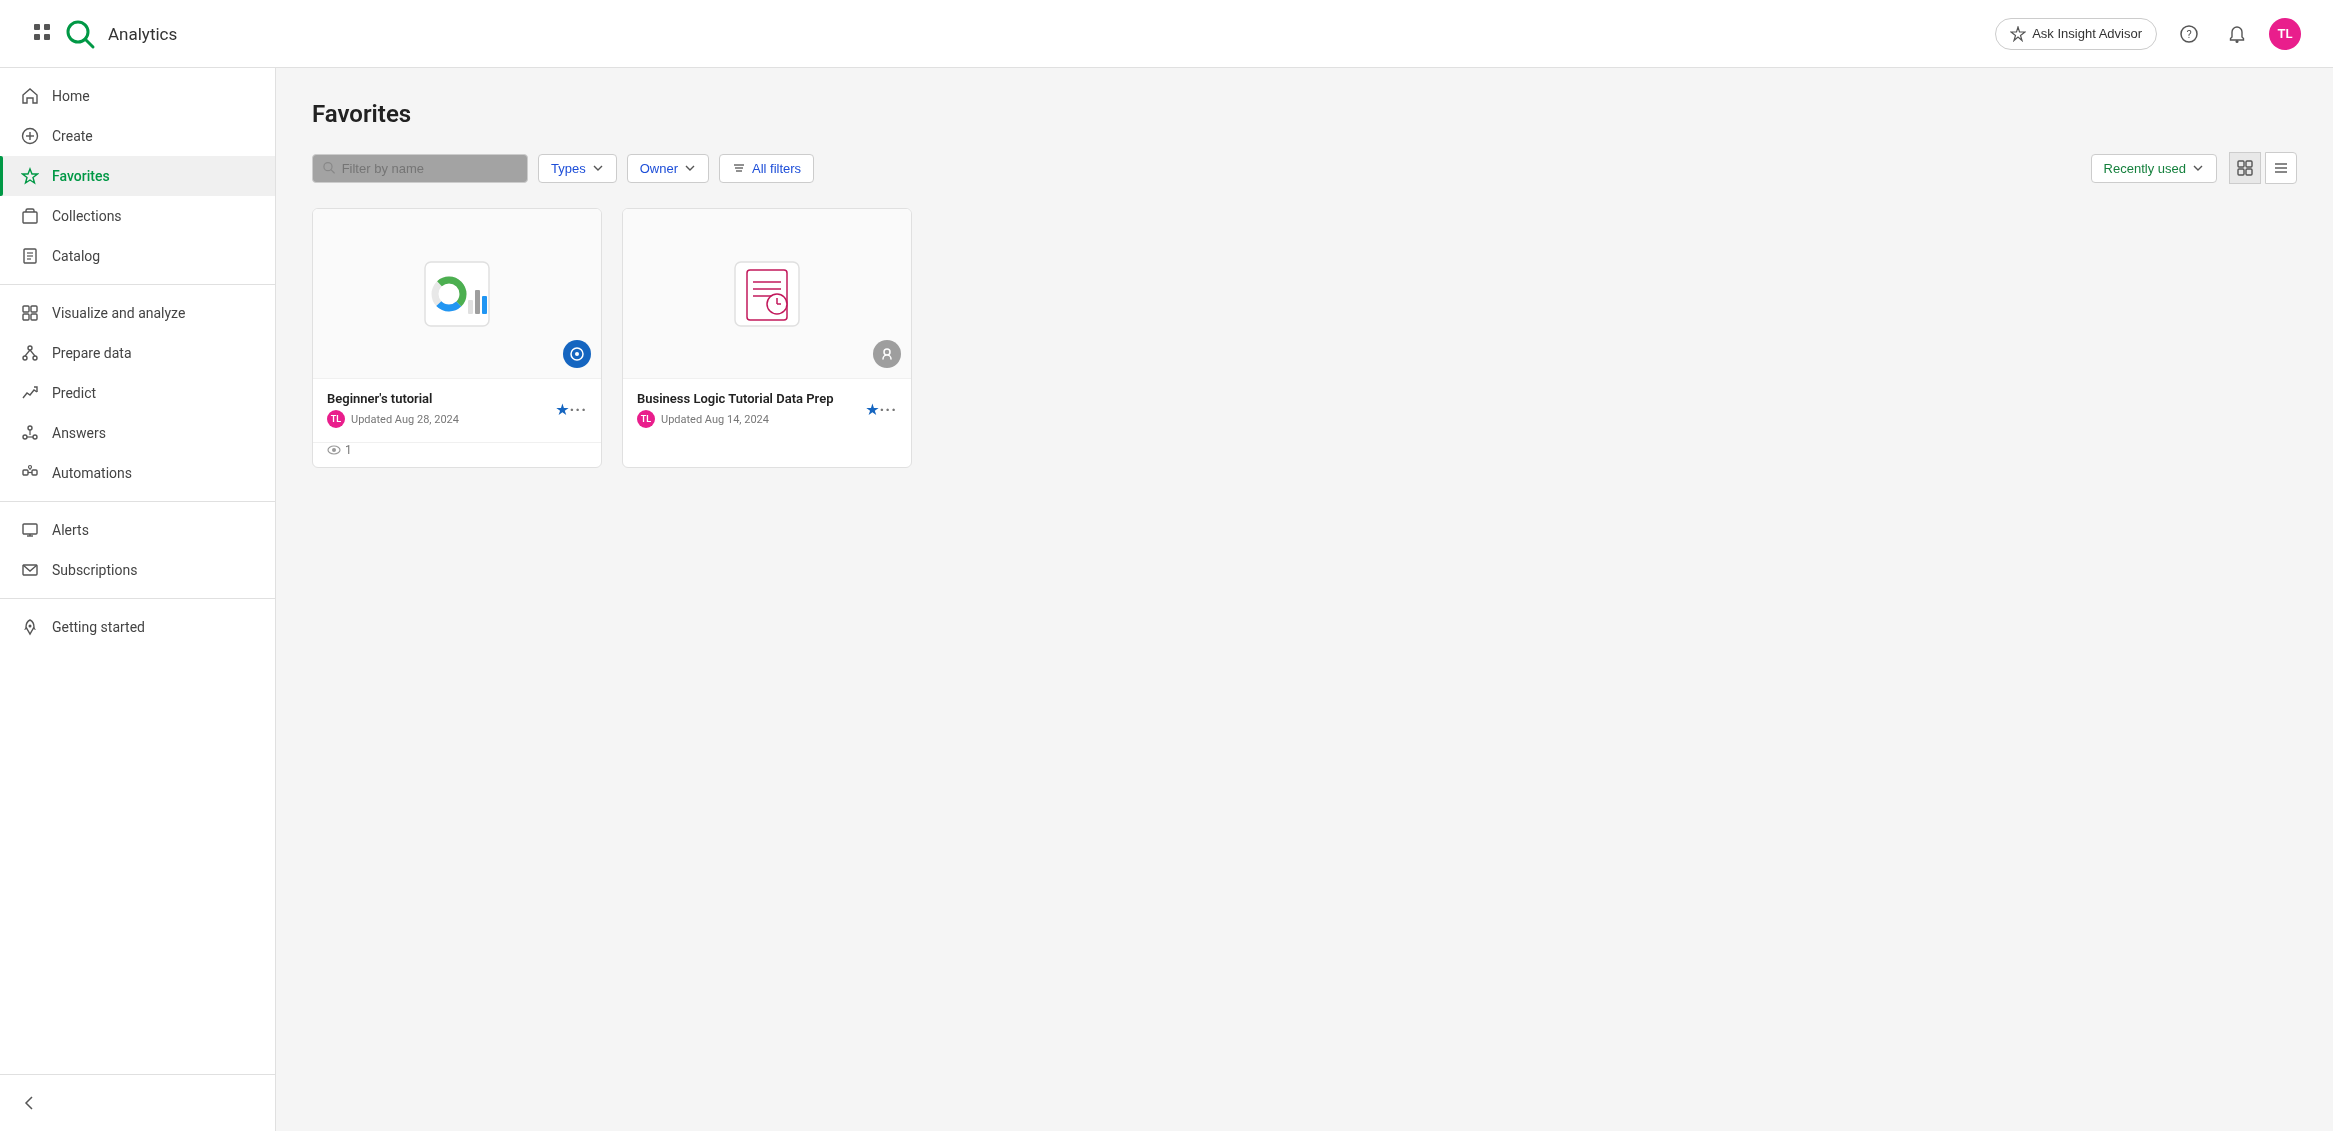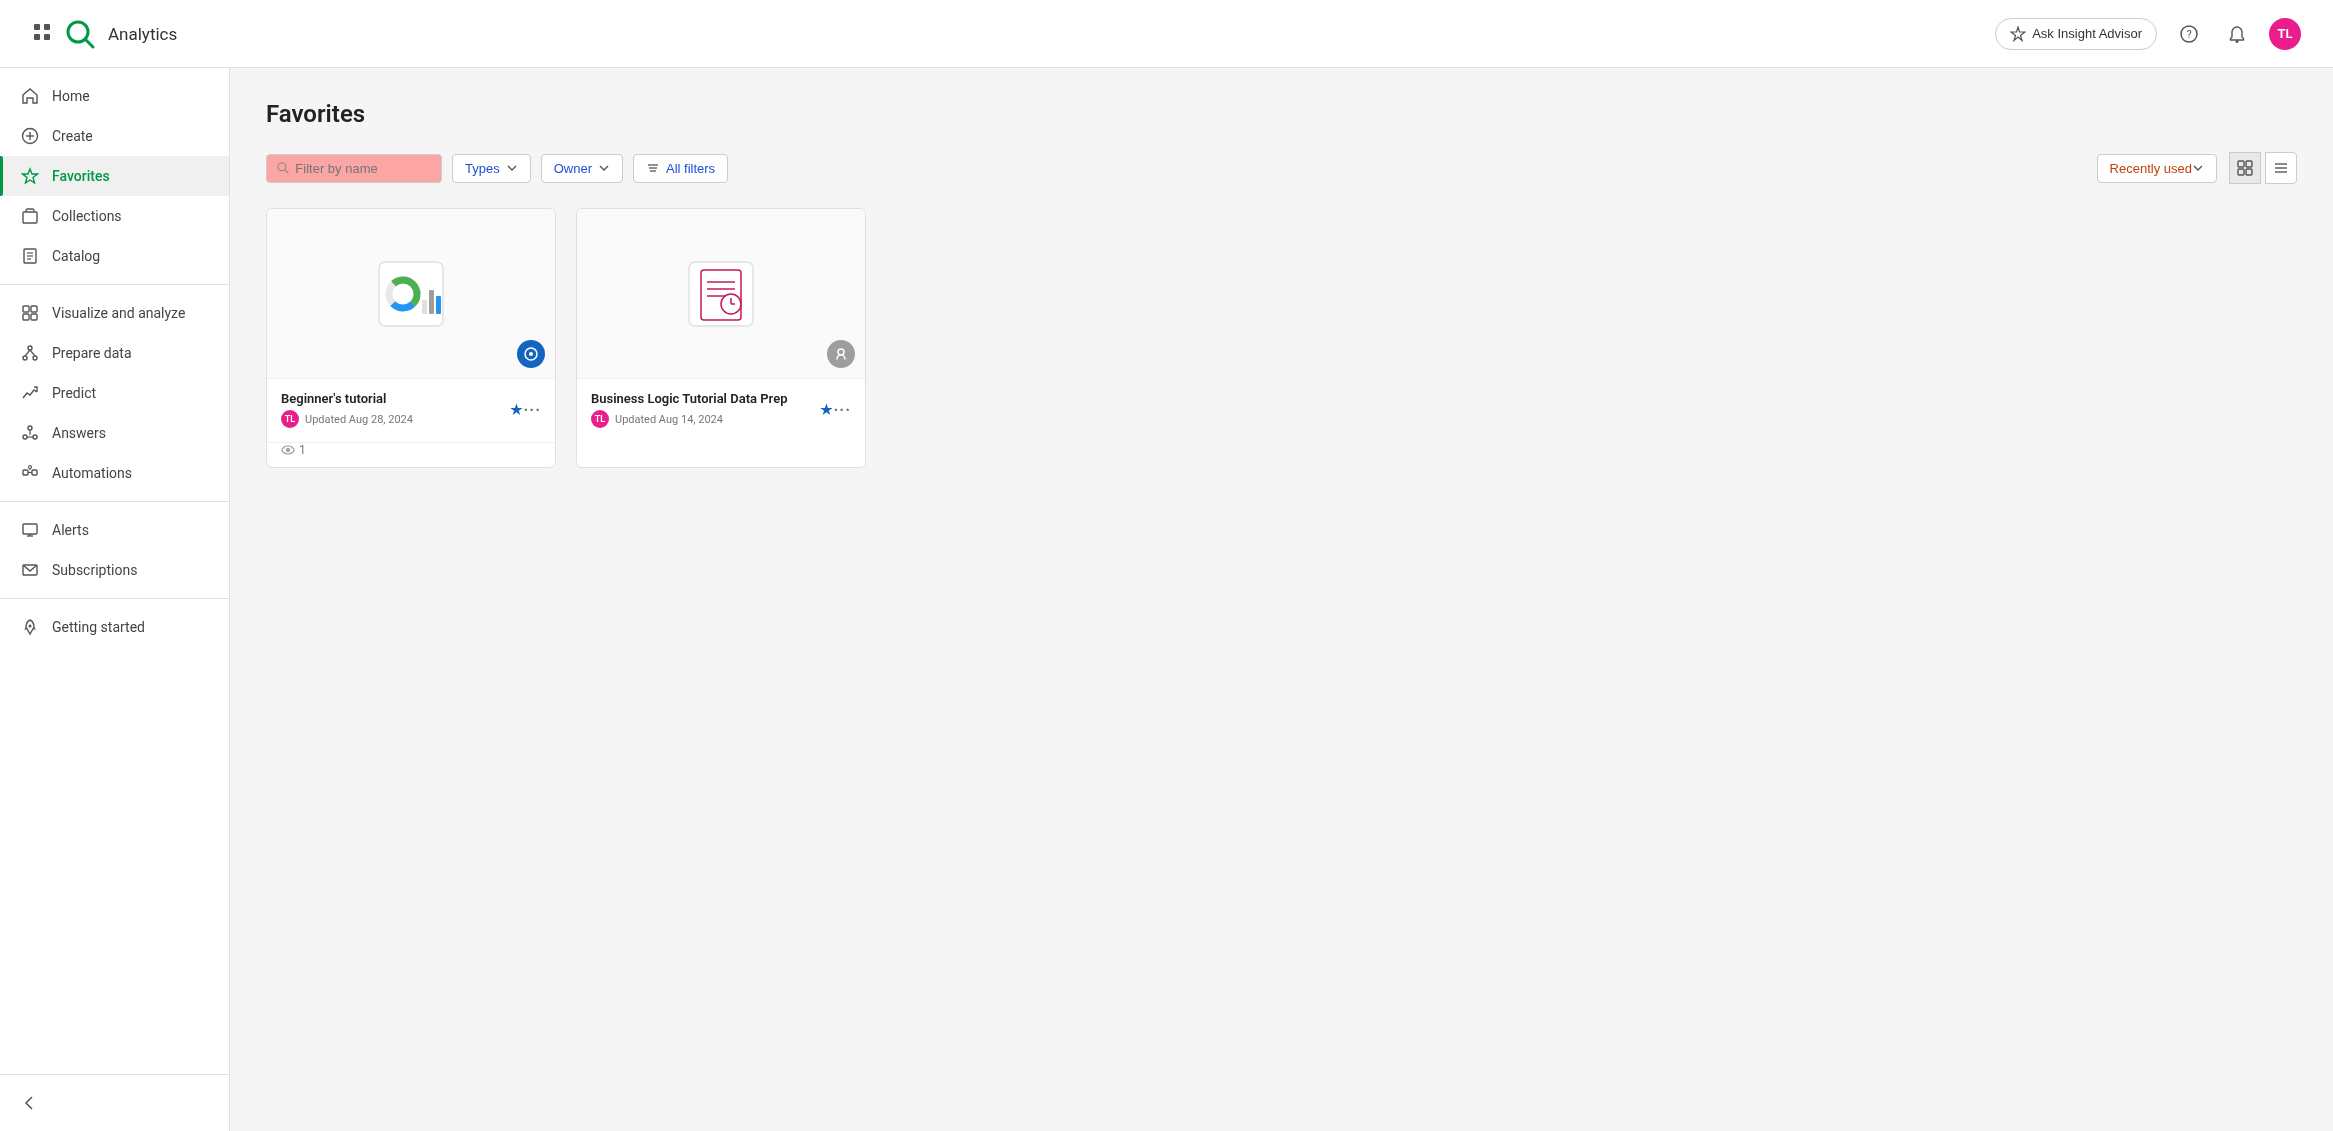--- a/index.html
+++ b/index.html
@@ -27,21 +27,21 @@
       padding: 6px 14px; cursor: pointer; font-size: 13px; background: #fff; color: #333;
     }
     .header-icon { color: #555; cursor: pointer; font-size: 18px; width: 32px; height: 32px; display: flex; align-items: center; justify-content: center; border-radius: 50%; }
     .avatar { width: 32px; height: 32px; border-radius: 50%; background: #e91e8c; color: #fff; display: flex; align-items: center; justify-content: center; font-size: 13px; font-weight: 600; cursor: pointer; }
 
     
     .main-layout { display: flex; flex: 1; overflow: hidden; }
 
     
     .sidebar {
-      width: 230px; background: #fff; border-right: 1px solid #e0e0e0;
+      width: 276px; background: #fff; border-right: 1px solid #e0e0e0;
       display: flex; flex-direction: column; flex-shrink: 0; overflow-y: auto;
       padding: 8px 0;
     }
     .sidebar-item {
       display: flex; align-items: center; gap: 12px; padding: 10px 20px;
       cursor: pointer; font-size: 14px; color: #444; border-radius: 0;
       position: relative;
     }
     .sidebar-item.active { background: #f0f0f0; font-weight: 500; color: #333; }
     .sidebar-item.active::left { content: ''; position: absolute; left: 0; top: 0; bottom: 0; width: 3px; background: #009845; }
@@ -50,31 +50,31 @@
     .sidebar-bottom { margin-top: auto; }
 
     
     .content { flex: 1; overflow-y: auto; padding: 32px 36px; background: #f5f5f5; }
     .page-title { font-size: 24px; font-weight: 600; margin-bottom: 24px; color: #222; }
 
     
     .filter-bar { display: flex; align-items: center; gap: 10px; margin-bottom: 24px; }
     .filter-search {
       display: flex; align-items: center; border: 1px solid #ccc; border-radius: 4px;
-      padding: 6px 10px; background: #fca5a5; gap: 6px; width: 176px;
+      padding: 6px 10px; background: #a3a3a3; gap: 6px; width: 216px;
     }
     .filter-search input { border: none; outline: none; font-size: 13px; width: 100%; background: transparent; }
     .filter-btn {
       display: flex; align-items: center; gap: 6px; border: 1px solid #ccc; border-radius: 4px;
       padding: 6px 12px; background: #fff; cursor: pointer; font-size: 13px; color: #1d4ed8;
     }
     .view-toggle { display: flex; gap: 4px; margin-left: auto; align-items: center; }
     .sort-btn {
-      display: flex; align-items: center; border: 1px solid #ccc; border-radius: 4px;
-      padding: 6px 12px; background: #fff; cursor: pointer; font-size: 13px; color: #c2410c; margin-right: 8px;
+      display: flex; align-items: center; gap: 6px; border: 1px solid #ccc; border-radius: 4px;
+      padding: 6px 12px; background: #fff; cursor: pointer; font-size: 13px; color: #15803d; margin-right: 8px;
     }
     .view-btn {
       width: 32px; height: 32px; display: flex; align-items: center; justify-content: center;
       border: 1px solid #ccc; background: #fff; cursor: pointer; color: #555; font-size: 16px;
     }
     .view-btn.active { background: #e8e8e8; }
     .view-btn:first-of-type { border-radius: 4px 0 0 4px; }
     .view-btn:last-of-type { border-radius: 0 4px 4px 0; }
 
     

